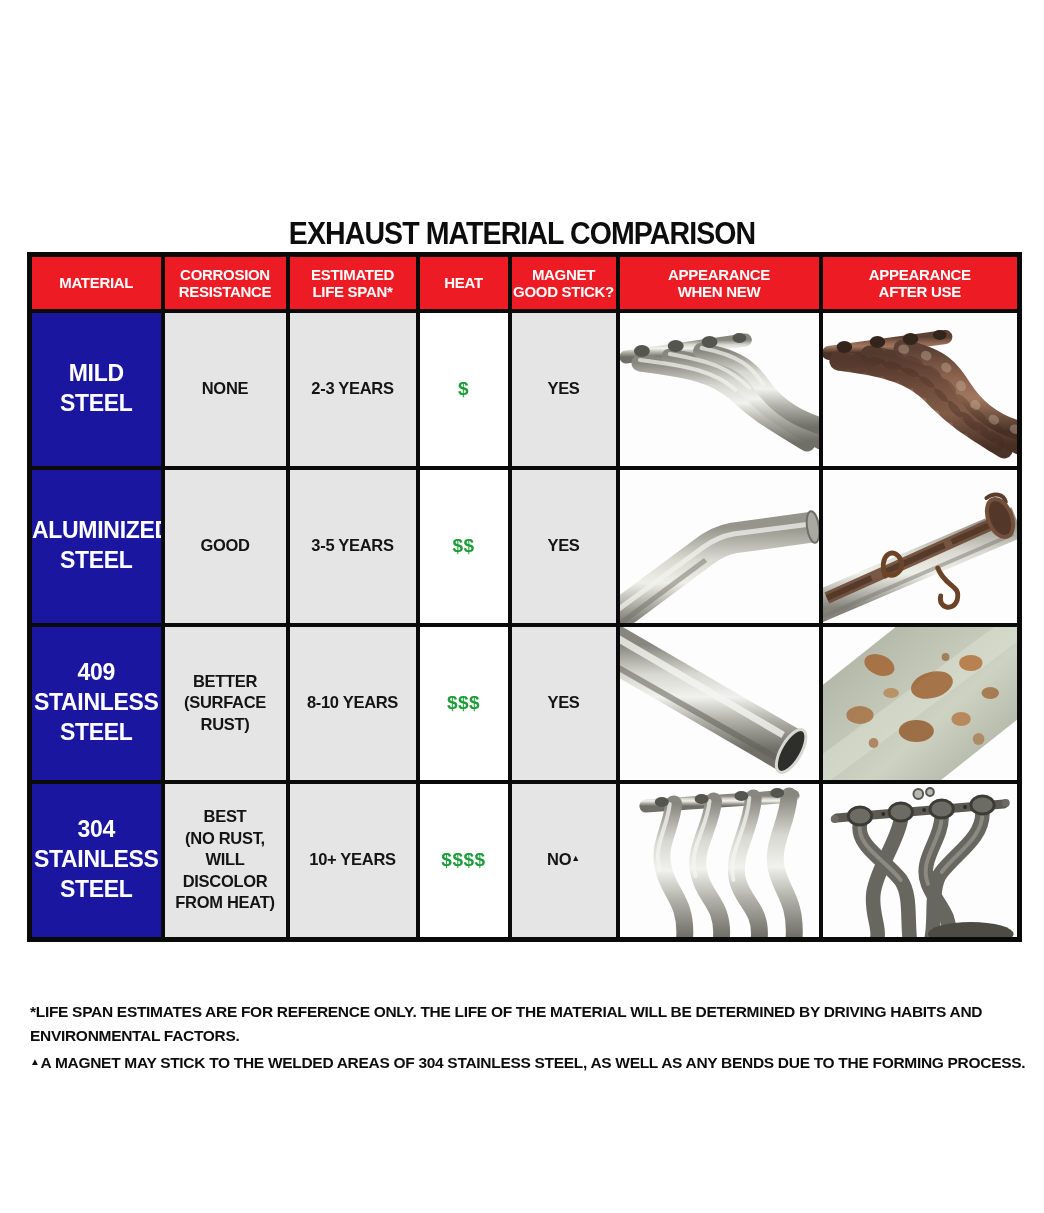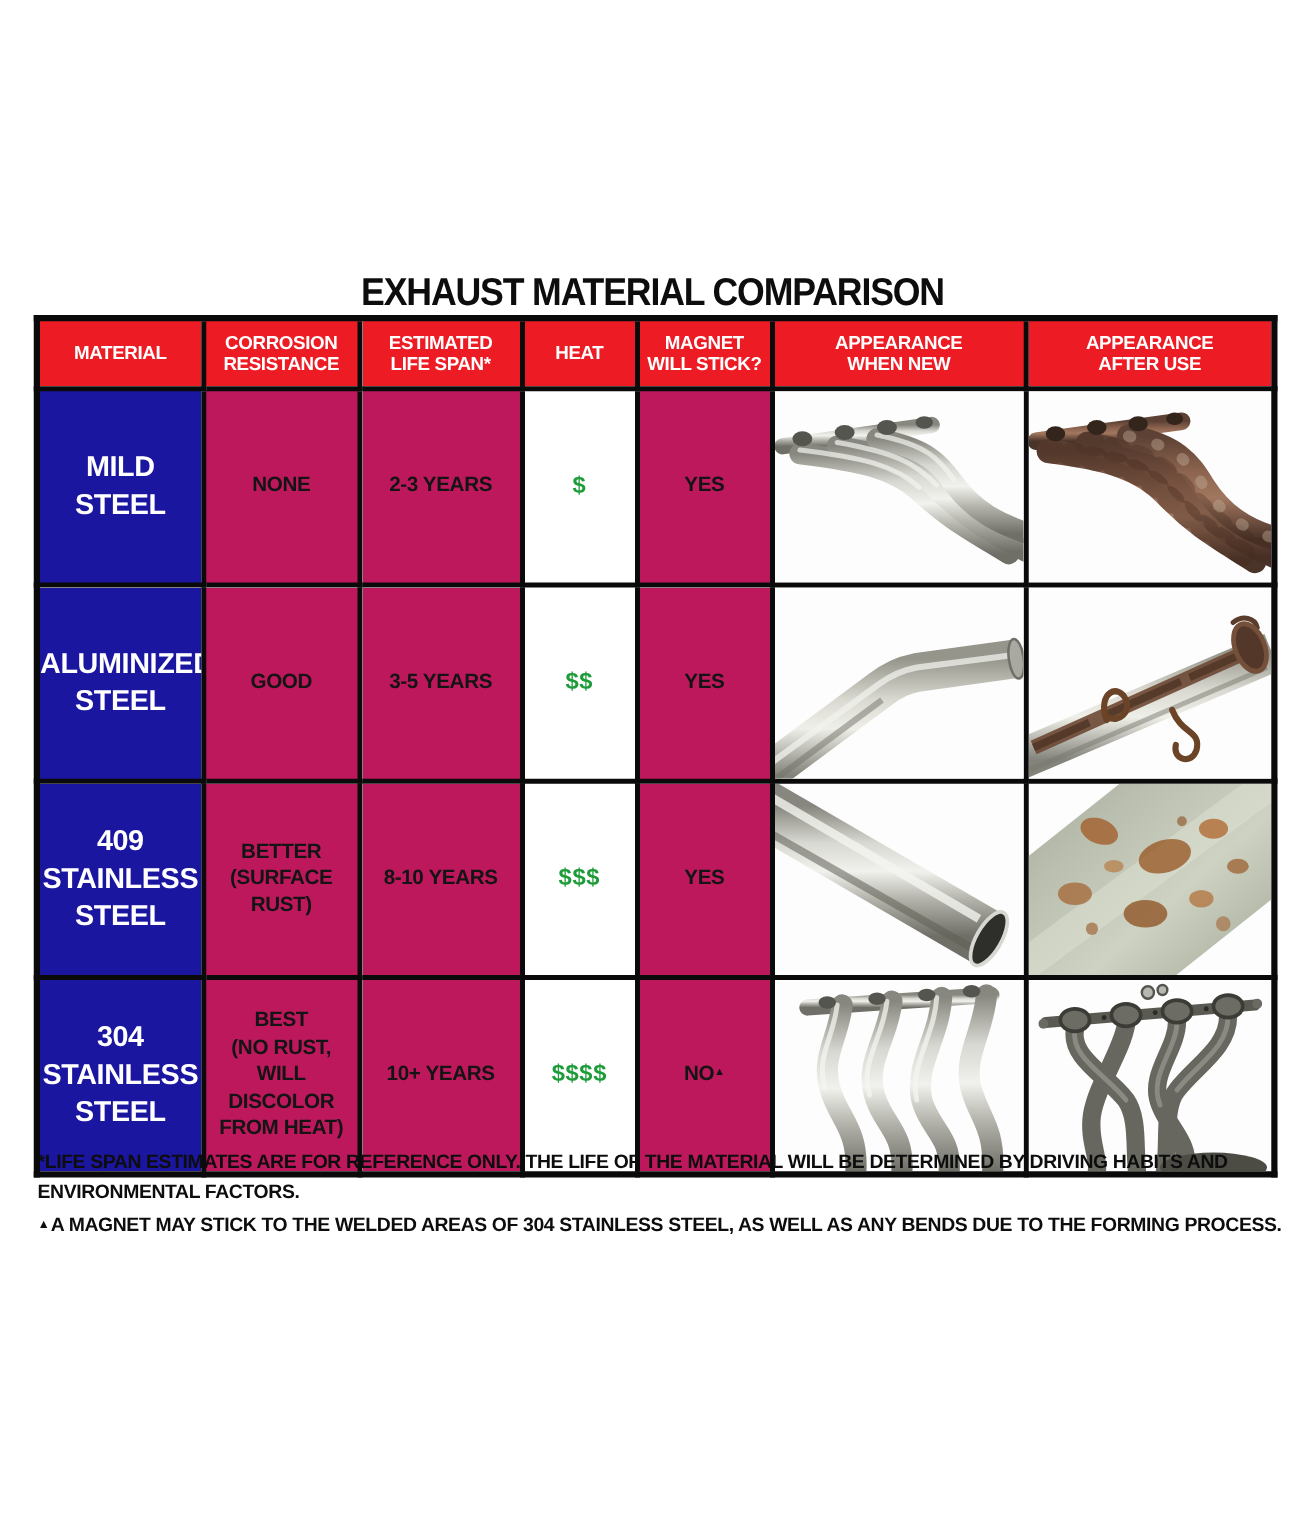--- a/index.html
+++ b/index.html
@@ -25,31 +25,31 @@
   .cmp tbody tr{height:153px;}
   .cmp th{
     background:#ed1c24;color:#ffffff;font-size:15px;font-weight:bold;
     line-height:1.15;white-space:pre-line;letter-spacing:-0.3px;
   }
   td.mat{
     background:#1b16a0;color:#ffffff;font-size:23px;font-weight:bold;
     line-height:1.3;white-space:pre-line;letter-spacing:-0.3px;
   }
   td.val{
-    background:#be185d;color:#141414;font-size:16.5px;font-weight:bold;
+    background:#e5e5e5;color:#141414;font-size:16.5px;font-weight:bold;
     line-height:1.3;white-space:pre-line;letter-spacing:-0.3px;
   }
   td.cost{
     background:#ffffff;color:#1e9c3a;font-size:19px;font-weight:bold;
     letter-spacing:0.5px;
   }
   td.val sup.tri{font-size:9px;vertical-align:4px;}
   td.img{padding:0;background:#fff;}
   td.img svg{display:block;width:100%;height:153px;}
-  .notes{position:absolute;left:30px;top:918px;width:1002px;}
+  .notes{position:absolute;left:30px;top:1000px;width:1002px;}
   .notes p{
     margin:0 0 2px 0;font-size:15.5px;font-weight:bold;line-height:24px;
     letter-spacing:-0.3px;color:#0d0d0d;text-align:left;
   }
   .m-star{font-size:15.5px;}
   .m-tri{font-size:10px;vertical-align:3px;padding-right:1px;}
   .defs-holder{position:absolute;width:0;height:0;overflow:hidden;}
 </style>
 </head>
 <body>
@@ -108,21 +108,21 @@
   </colgroup>
   <thead>
     <tr>
       <th>MATERIAL</th>
       <th>CORROSION
 RESISTANCE</th>
       <th>ESTIMATED
 LIFE SPAN*</th>
       <th>HEAT</th>
       <th>MAGNET
-WILL STICK?</th>
+GOOD STICK?</th>
       <th>APPEARANCE
 WHEN NEW</th>
       <th>APPEARANCE
 AFTER USE</th>
     </tr>
   </thead>
   <tbody>
 
     <tr>
       <td class="mat">MILD

